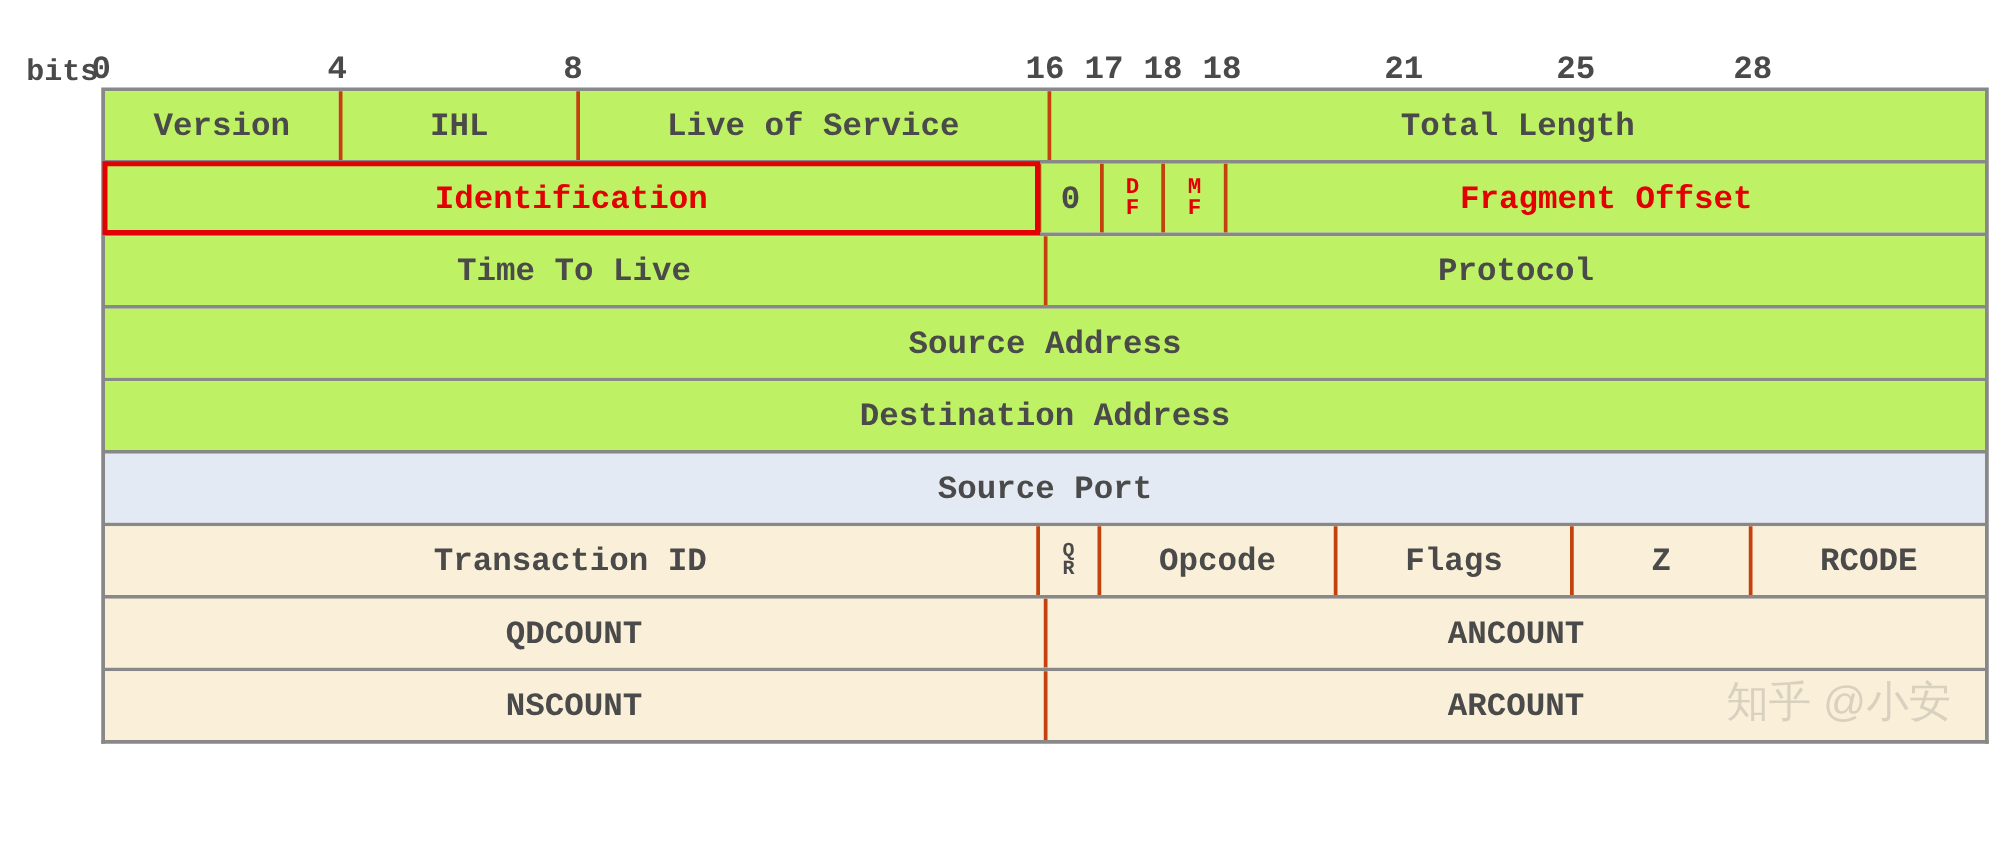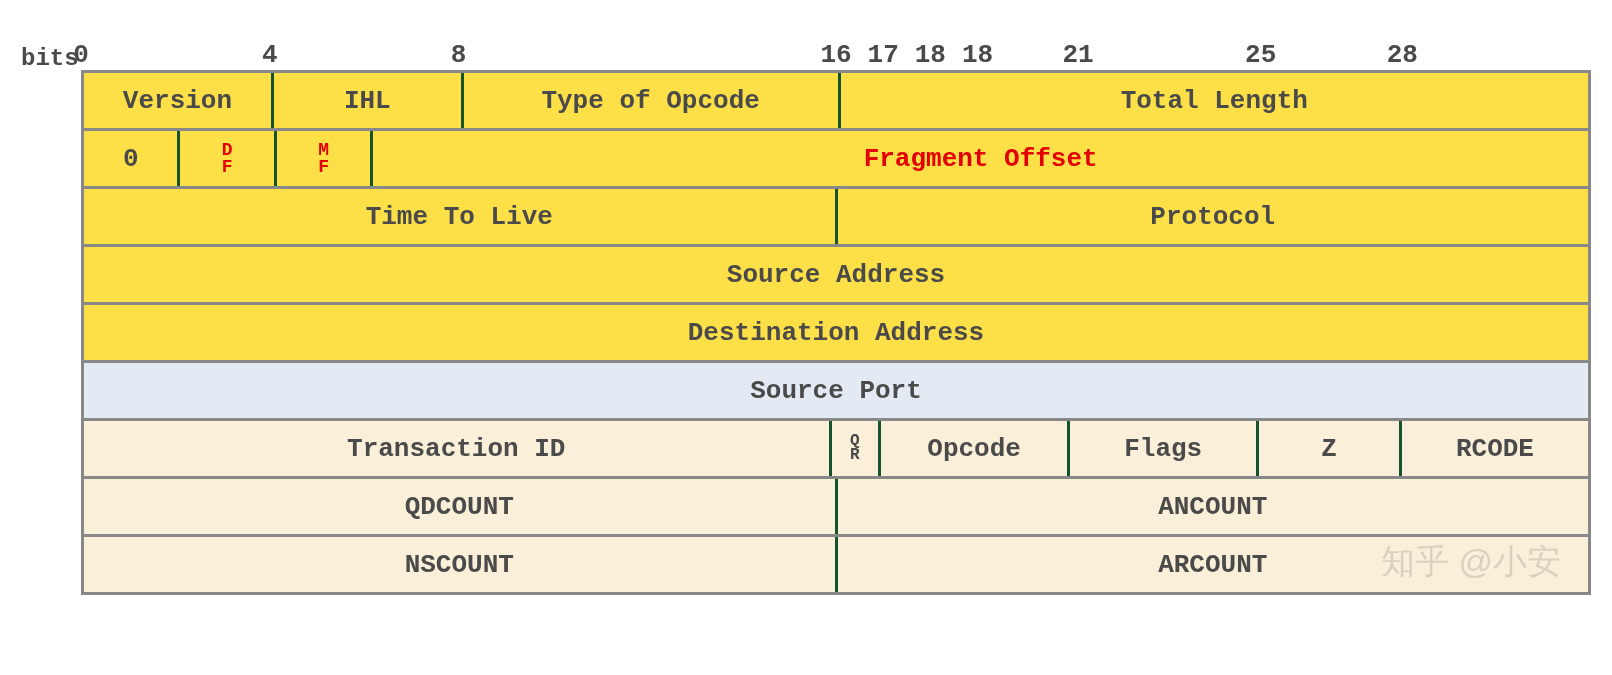--- a/index.html
+++ b/index.html
@@ -44,22 +44,22 @@
   }
   .cell {
     display: flex;
     align-items: center;
     justify-content: center;
     font-size: 26px;
     text-align: center;
     line-height: 1;
     box-sizing: border-box;
   }
-  .cell + .cell { border-left: 3px solid #14532d; }
-  .ip   { background: #fde047; }
+  .cell + .cell { border-left: 3px solid #c2410c; }
+  .ip   { background: #bef264; }
   .udp  { background: #e3eaf3; }
   .dns  { background: #faefd8; }
   .red  { color: #e30000; }
   .redbox {
     outline: 4px solid #e30000;
     outline-offset: -2px;
     z-index: 2;
   }
   .tiny   { font-size: 18px; line-height: 0.9; }
   .tinier { font-size: 16px; line-height: 0.85; }
@@ -90,35 +90,36 @@
 
   <div class="ticks">
     <span class="bits-label">bits</span>
   <span class="tick" style="left: 60px;">0</span>
       <span class="tick" style="left: 248.75px;">4</span>
       <span class="tick" style="left: 437.5px;">8</span>
       <span class="tick" style="left: 815px;">16</span>
       <span class="tick" style="left: 862.188px;">17</span>
       <span class="tick" style="left: 909.375px;">18</span>
       <span class="tick" style="left: 956.562px;">18</span>
-      <span class="tick" style="left: 1057px; text-align: right;">21</span>
+      <span class="tick" style="left: 1102px; text-align: right;">21</span>
       <span class="tick" style="left: 1239.69px;">25</span>
       <span class="tick" style="left: 1381.25px;">28</span>
       <span class="tick" style="left: 1570px; margin-left: 36px;">32</span>
     </div>
 
   <div class="grid">
 
     <div class="row">
       <div class="cell ip" style="flex:4">Version</div>
       <div class="cell ip" style="flex:4">IHL</div>
-      <div class="cell ip" style="flex:8">Type of Opcode</div>
+      <div class="cell ip" style="flex:8">Live of Service</div>
       <div class="cell ip" style="flex:16">Total Length</div>
     </div>
     <div class="row">
+      <div class="cell ip red redbox" style="flex:16">Identification</div>
       <div class="cell ip" style="flex:1">0</div>
       <div class="cell ip red tiny" style="flex:1;white-space:pre">D
 F</div>
       <div class="cell ip red tiny" style="flex:1;white-space:pre">M
 F</div>
       <div class="cell ip red" style="flex:13">Fragment Offset</div>
     </div>
     <div class="row" style="position:relative">
       <div class="cell ip" style="flex:8">Time To Live</div>
       <div class="cell ip" style="flex:8">Protocol</div>

